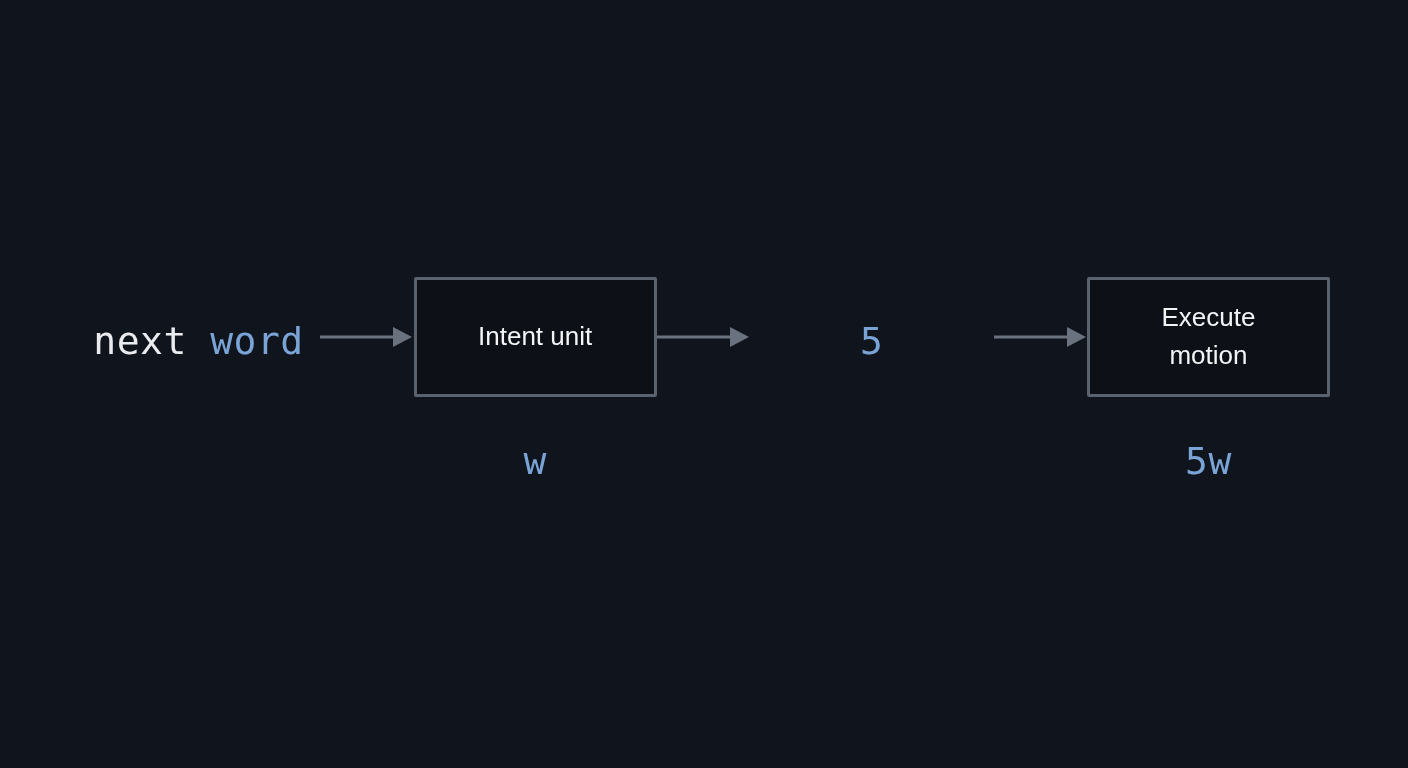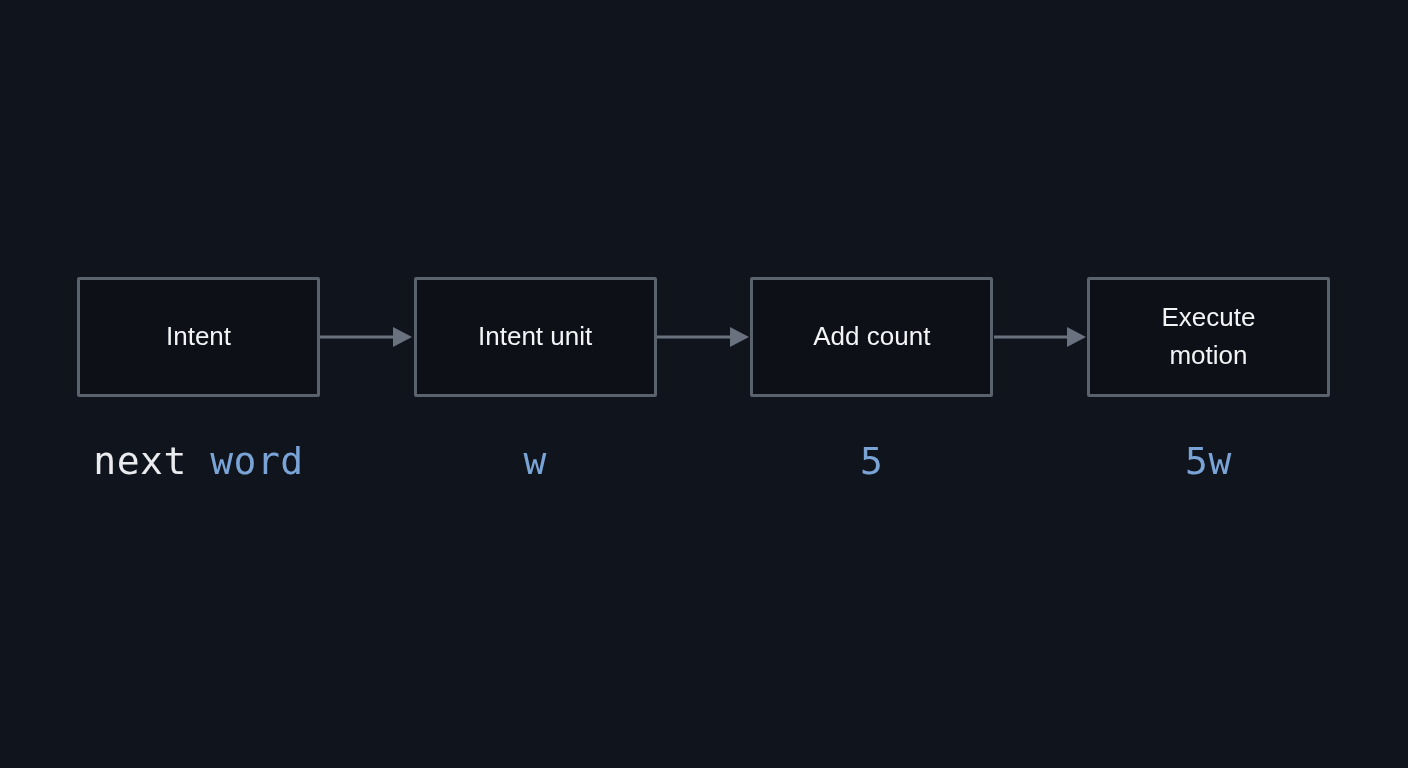--- a/index.html
+++ b/index.html
@@ -68,23 +68,20 @@
     flex: 0 0 auto;
   }
   .arrow-cell svg { display: block; }
 </style>
 </head>
 <body>
 
 <div class="diagram">
 
   <div class="stage">
-    <div class="stage-box">
-      <span class="stage-box-label">Intent</span>
-    </div>
     <div class="code-label"><span class="code-plain">next </span><span class="code-accent">word</span></div>
   </div>
 
   <div class="arrow-cell">
     <svg width="93" height="30" viewBox="0 0 93 30">
       <line x1="0" y1="15" x2="75" y2="15" stroke="#6a7280" stroke-width="3"></line>
       <polygon points="73,5 92,15 73,25" fill="#6a7280"></polygon>
     </svg>
   </div>
 
@@ -96,23 +93,20 @@
   </div>
 
   <div class="arrow-cell">
     <svg width="93" height="30" viewBox="0 0 93 30">
       <line x1="0" y1="15" x2="75" y2="15" stroke="#6a7280" stroke-width="3"></line>
       <polygon points="73,5 92,15 73,25" fill="#6a7280"></polygon>
     </svg>
   </div>
 
   <div class="stage">
-    <div class="stage-box">
-      <span class="stage-box-label">Add count</span>
-    </div>
     <div class="code-label"><span class="code-plain"></span><span class="code-accent">5</span></div>
   </div>
 
   <div class="arrow-cell">
     <svg width="93" height="30" viewBox="0 0 93 30">
       <line x1="0" y1="15" x2="75" y2="15" stroke="#6a7280" stroke-width="3"></line>
       <polygon points="73,5 92,15 73,25" fill="#6a7280"></polygon>
     </svg>
   </div>
 

